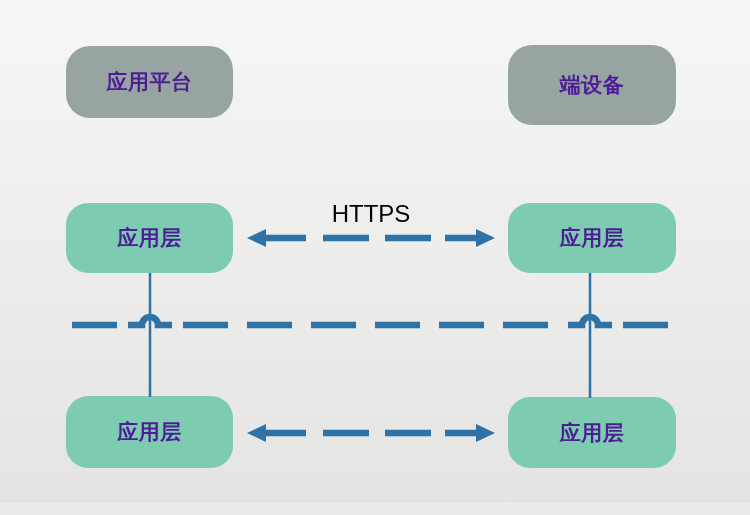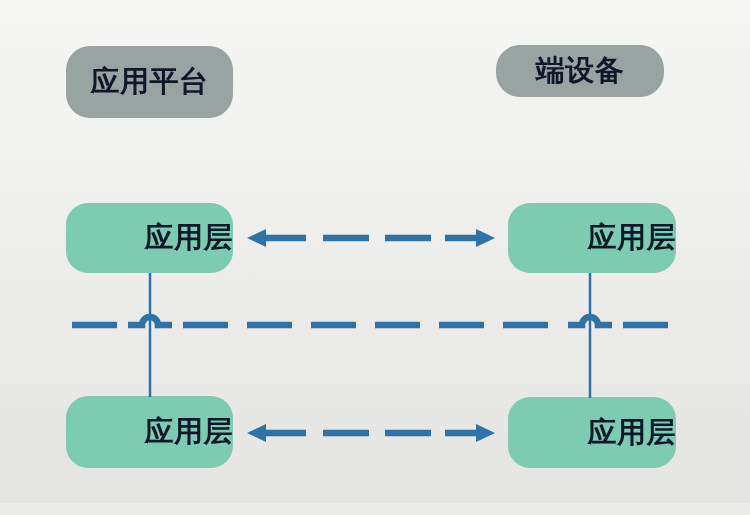--- a/index.html
+++ b/index.html
@@ -28,31 +28,30 @@
     align-items: center;
     justify-content: center;
   }
   .header-box {
     background: #98a4a1;
     border-radius: 24px;
   }
   .layer-box {
     background: #7dccb1;
     border-radius: 22px;
-    justify-content: flex-end;
   }
   .box-label {
-    color: #0f172a;
-    font-size: 29px;
+    color: #4c1d95;
+    font-size: 21px;
     font-weight: 700;
     letter-spacing: 0.5px;
     white-space: nowrap;
   }
   .pos-header-left  { left: 66px;  top: 46px;  width: 167px; height: 72px; }
-  .pos-header-right { left: 496px; top: 45px;  width: 168px; height: 52px; }
+  .pos-header-right { left: 508px; top: 45px;  width: 168px; height: 80px; }
   .pos-mid-left     { left: 66px;  top: 203px; width: 167px; height: 70px; }
   .pos-mid-right    { left: 508px; top: 203px; width: 168px; height: 70px; }
   .pos-bot-left     { left: 66px;  top: 396px; width: 167px; height: 72px; }
   .pos-bot-right    { left: 508px; top: 397px; width: 168px; height: 71px; }
   .protocol-label {
     position: absolute;
     left: 243px;
     width: 256px;
     text-align: center;
     color: #000000;
@@ -94,20 +93,21 @@
     <span class="box-label">应用层</span>
   </div>
 
   <div class="box layer-box pos-bot-left">
     <span class="box-label">应用层</span>
   </div>
   <div class="box layer-box pos-bot-right">
     <span class="box-label">应用层</span>
   </div>
 
+  <div class="protocol-label pos-https">HTTPS</div>
 
   <svg class="lines-svg" width="750" height="515" viewBox="0 0 750 515">
 
     <line class="blue-stroke thin" x1="150" y1="273" x2="150" y2="397"></line>
     <line class="blue-stroke thin" x1="590" y1="273" x2="590" y2="398"></line>
 
     <g>
       <line class="blue-stroke thick" x1="72" y1="325" x2="117" y2="325"></line>
       <path class="blue-stroke thick" d="M128,325 H142 A8,8 0 0 1 158,325 H172"></path>
       <line class="blue-stroke thick" x1="183" y1="325" x2="228" y2="325"></line>

